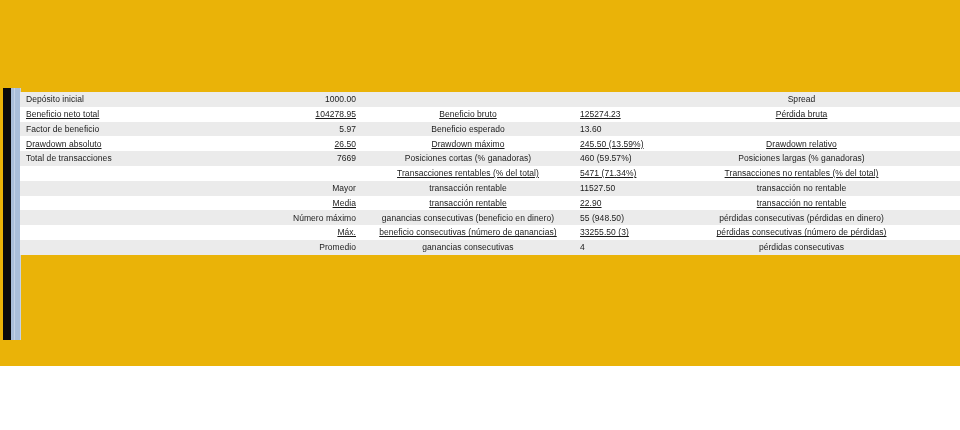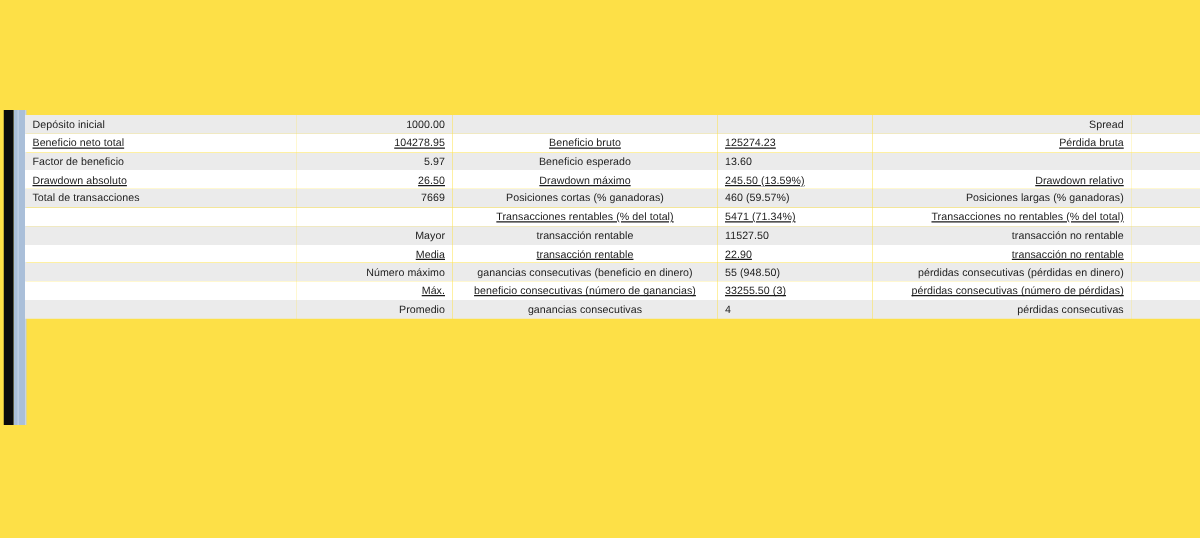--- a/index.html
+++ b/index.html
@@ -12,22 +12,22 @@
     width: 960px;
     height: 430px;
     overflow: hidden;
     font-family: "Liberation Sans", sans-serif;
     -webkit-font-smoothing: antialiased;
   }
 
   #canvas {
     position: relative;
     width: 960px;
-    height: 430px;
-    background: #fde047;
+    height: 366px;
+    background: #eab308;
   }
 
   
   .left-dark-bar {
     position: absolute;
     left: 3px;
     top: 88px;
     width: 8px;
     height: 252px;
     background: #0a0a0c;
@@ -76,21 +76,21 @@
     overflow: hidden;
     border: 0;
     font-size: 8.5px;
     letter-spacing: 0.05px;
   }
 
   .col-l1 { width: 205px; text-align: left;  }
   .col-v1 { width: 113px; text-align: right; }
   .col-l2 { width: 200px; text-align: center;  }
   .col-v2 { width: 112px; }
-  .col-l3 { width: 195px; text-align: right;  }
+  .col-l3 { width: 195px; text-align: center;  }
   .col-v3 { width: 115px; text-align: right; }
 
   
   .report tr.even td { box-shadow: inset 0 0 0 0 transparent; text-decoration: underline; }
 </style>
 </head>
 <body>
 
 <div id="canvas">
 

